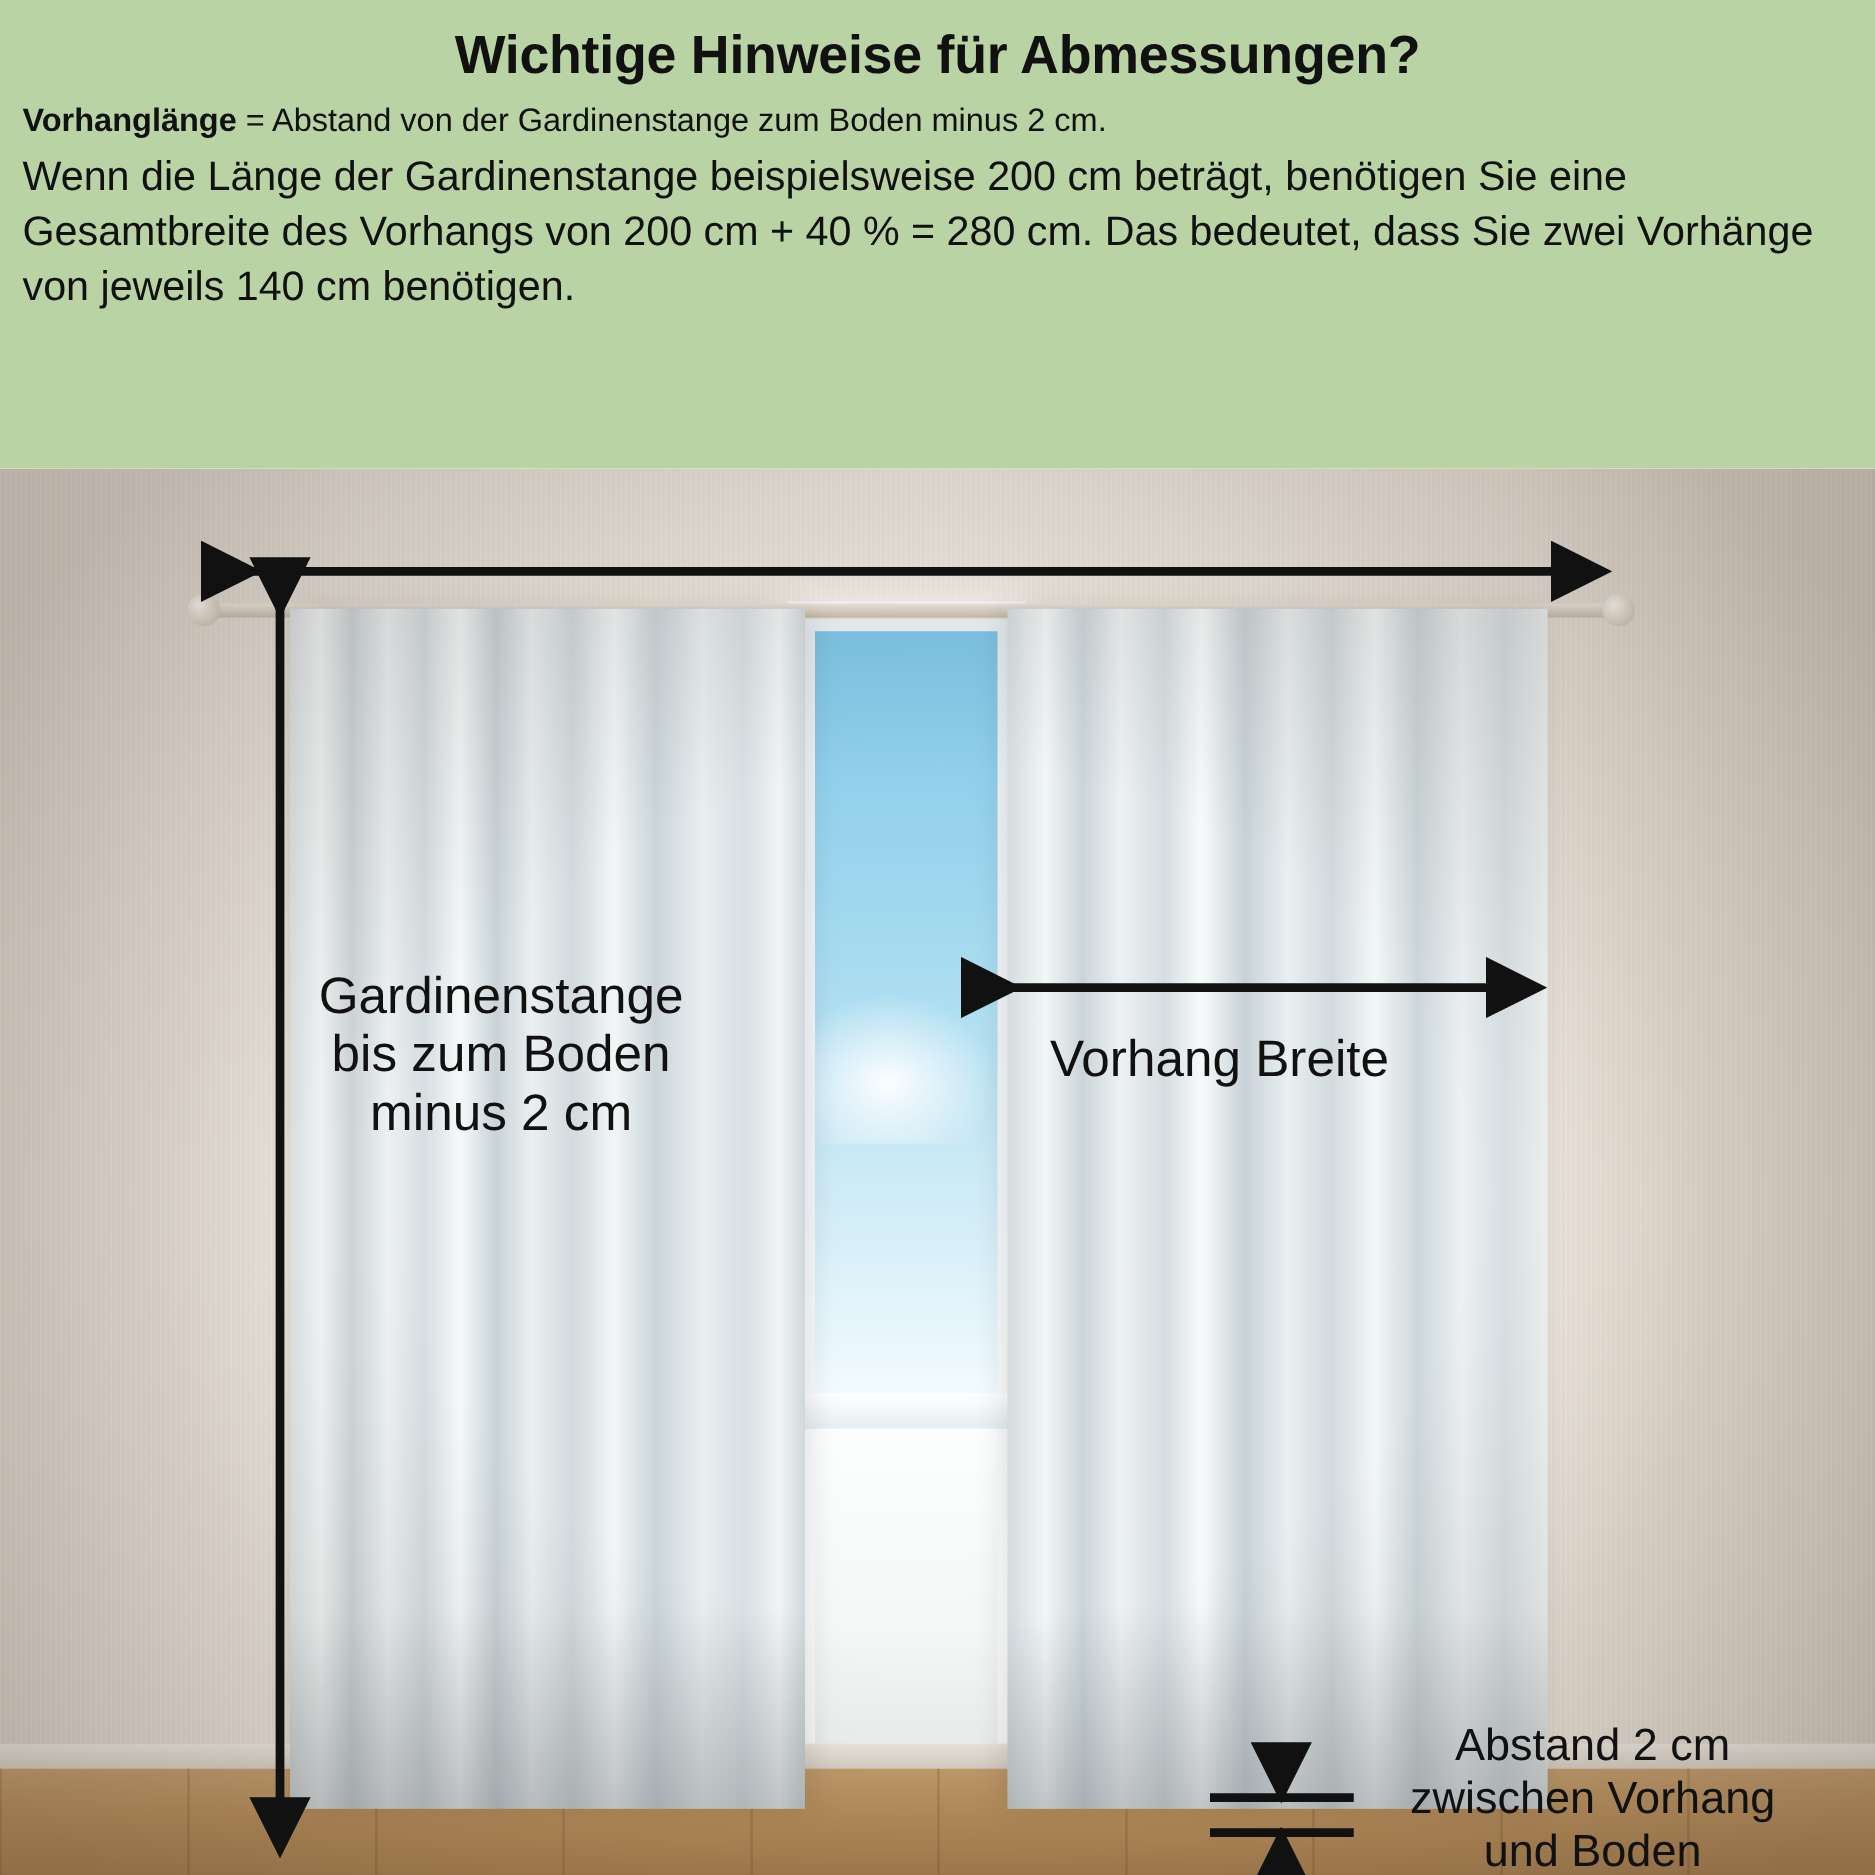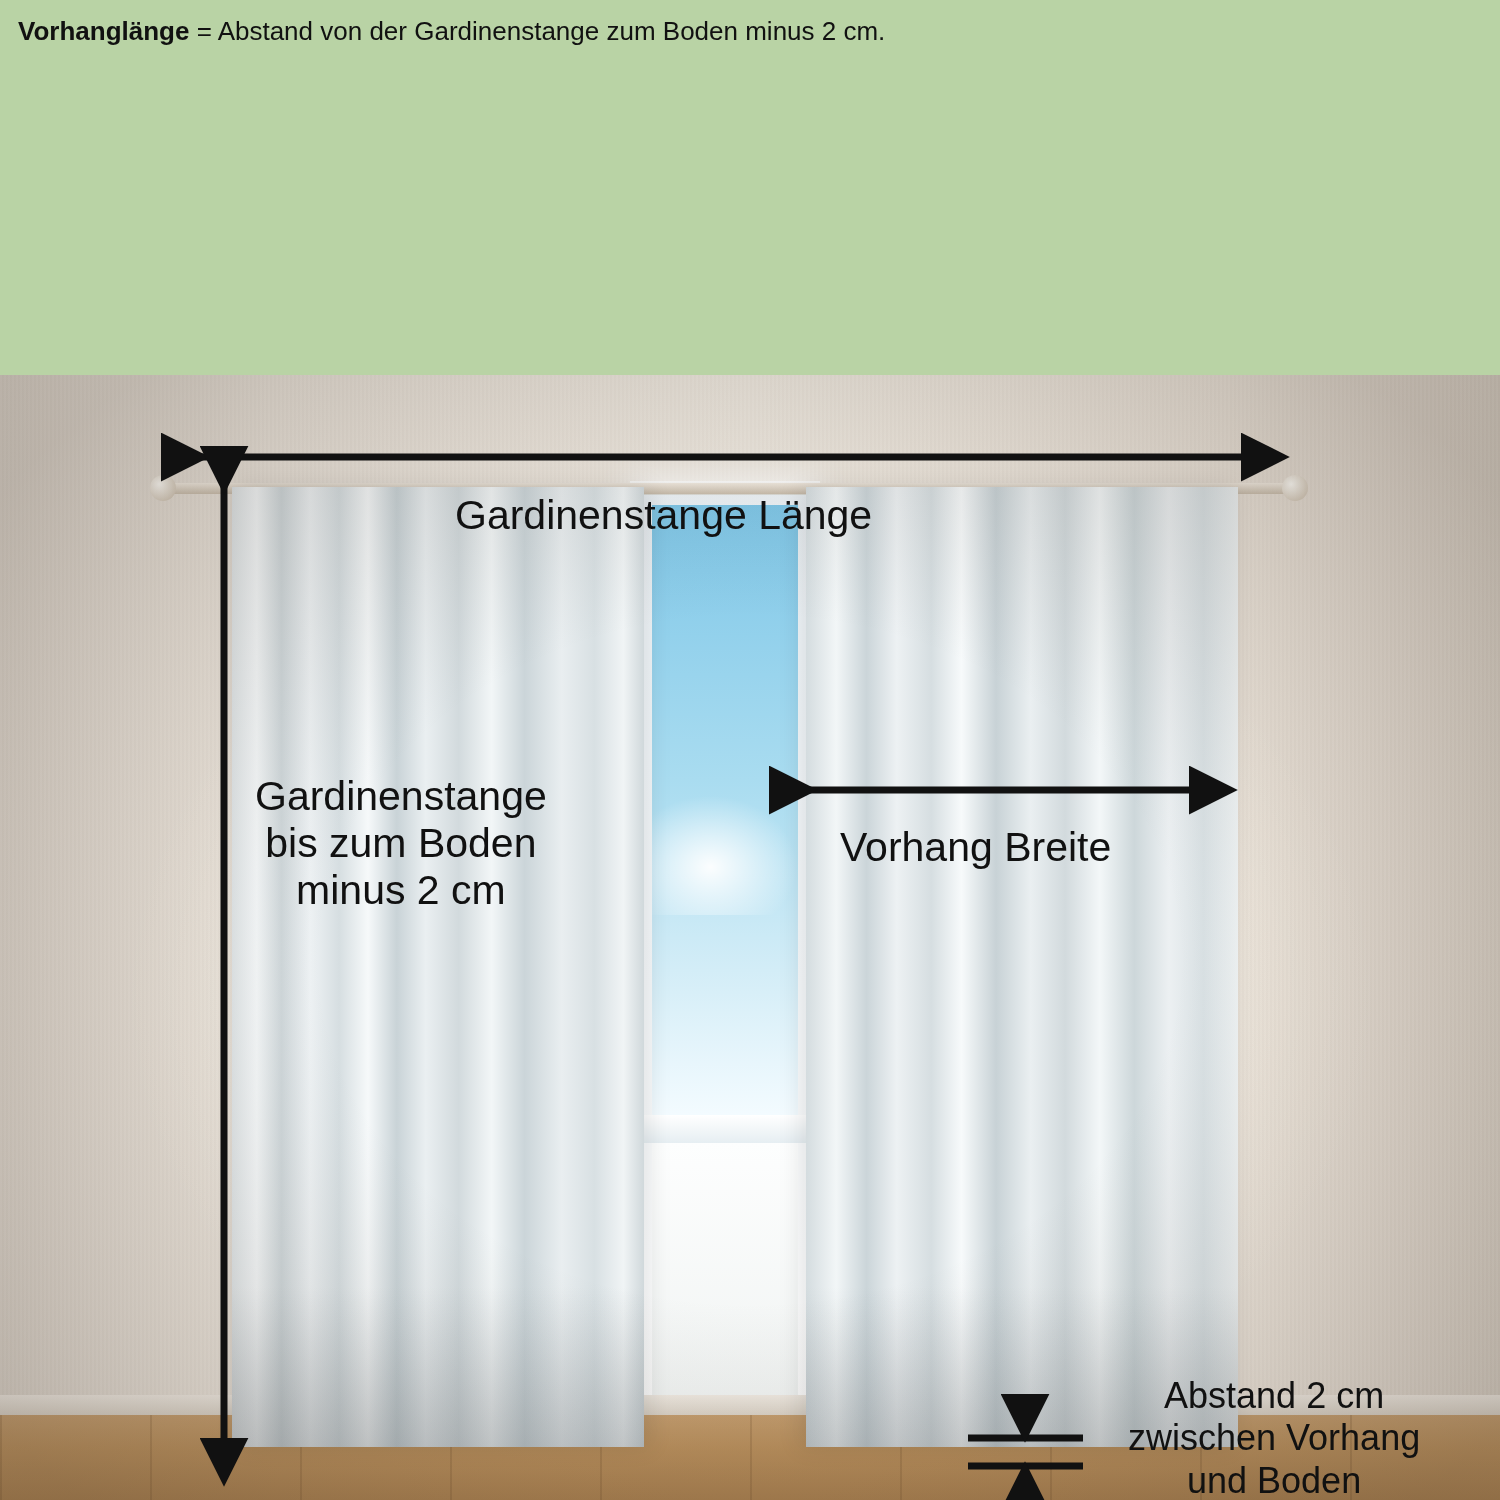--- a/index.html
+++ b/index.html
@@ -226,26 +226,28 @@
     height: 1125px;
     overflow: visible;
   }
 </style>
 </head>
 <body>
 
 <div id="page">
 
   <div id="info-panel">
+    <div id="info-title">Wichtige Hinweise für Abmessungen?</div>
 
     <div class="info-line">
       <span class="bold">Vorhanglänge</span><span> = Abstand von der Gardinenstange zum Boden minus 2 cm.</span>
     </div>
 
 
+    <div id="info-para">Wenn die Länge der Gardinenstange beispielsweise 200 cm beträgt, benötigen Sie eine Gesamtbreite des Vorhangs von 200 cm + 40 % = 280 cm. Das bedeutet, dass Sie zwei Vorhänge von jeweils 140 cm benötigen.</div>
   </div>
 
   <div id="photo">
     <div id="wall">
       <div id="wall-texture"></div>
     </div>
 
     <div id="window-frame"></div>
     <div id="window-sky"></div>
     <div id="window-cloud"></div>
@@ -286,21 +288,20 @@
       <line x1="224" y1="110" x2="224" y2="1102" stroke="#111111" stroke-width="7" marker-start="url(#arrowhead)" marker-end="url(#arrowhead)"></line>
 
       <line x1="808" y1="415" x2="1228" y2="415" stroke="#111111" stroke-width="7" marker-start="url(#arrowhead)" marker-end="url(#arrowhead)"></line>
 
       <line x1="968" y1="1063" x2="1083" y2="1063" stroke="#111111" stroke-width="7"></line>
       <line x1="968" y1="1091" x2="1083" y2="1091" stroke="#111111" stroke-width="7"></line>
       <line x1="1025" y1="1020" x2="1025" y2="1058" stroke="#111111" stroke-width="7" marker-end="url(#arrowhead)"></line>
       <line x1="1025" y1="1125" x2="1025" y2="1096" stroke="#111111" stroke-width="7" marker-end="url(#arrowhead)"></line>
     </svg>
 
-    <div class="ann-label" id="label-rod-length">Gardinenstange Länge</div>
 
     <div class="ann-label" id="label-length-floor">
       <div>Gardinenstange</div>
       <div>bis zum Boden</div>
       <div>minus 2 cm</div>
     </div>
 
     <div class="ann-label" id="label-curtain-width">Vorhang Breite</div>
 
     <div class="ann-label" id="label-gap">

